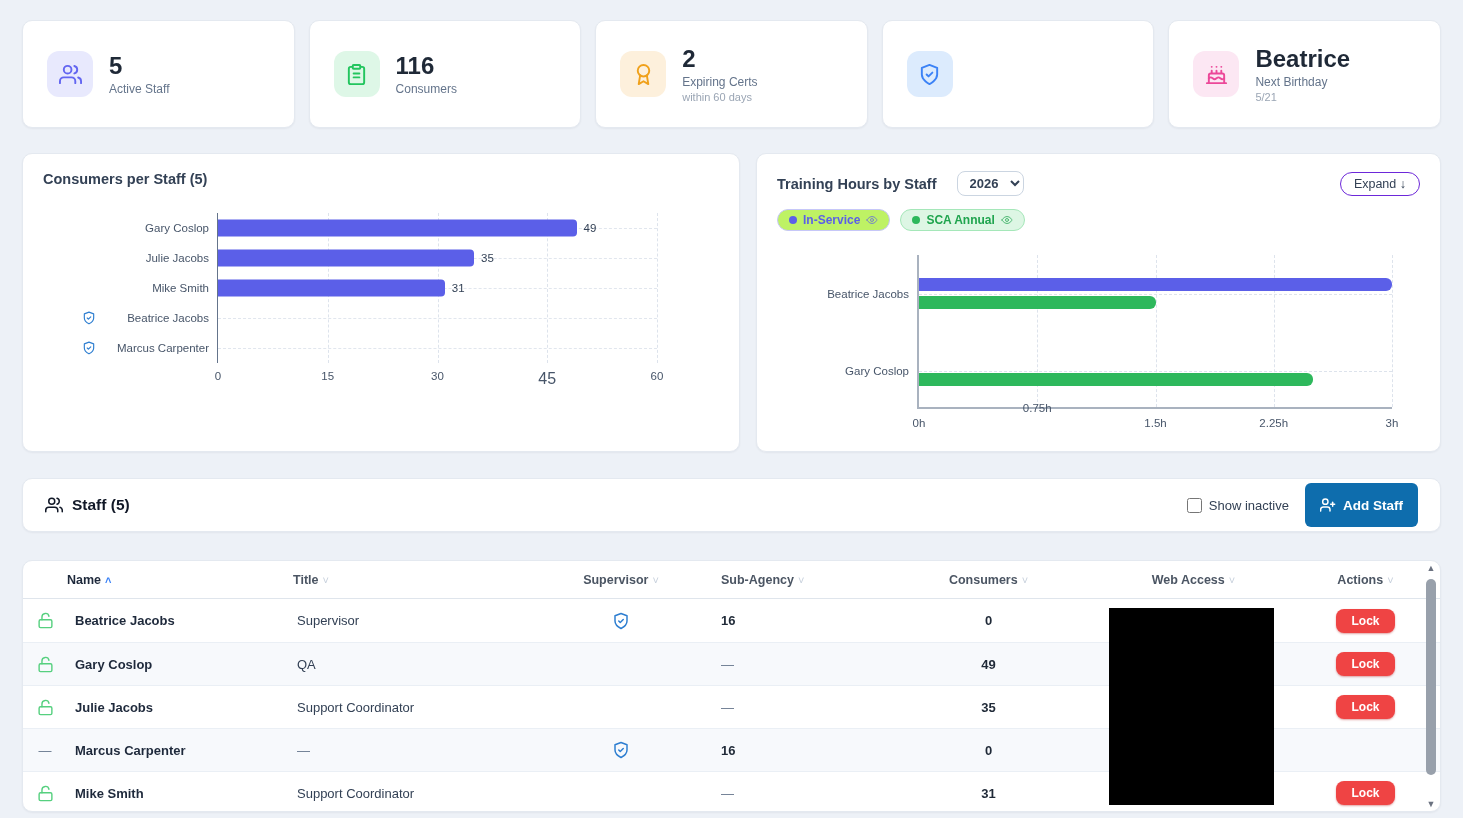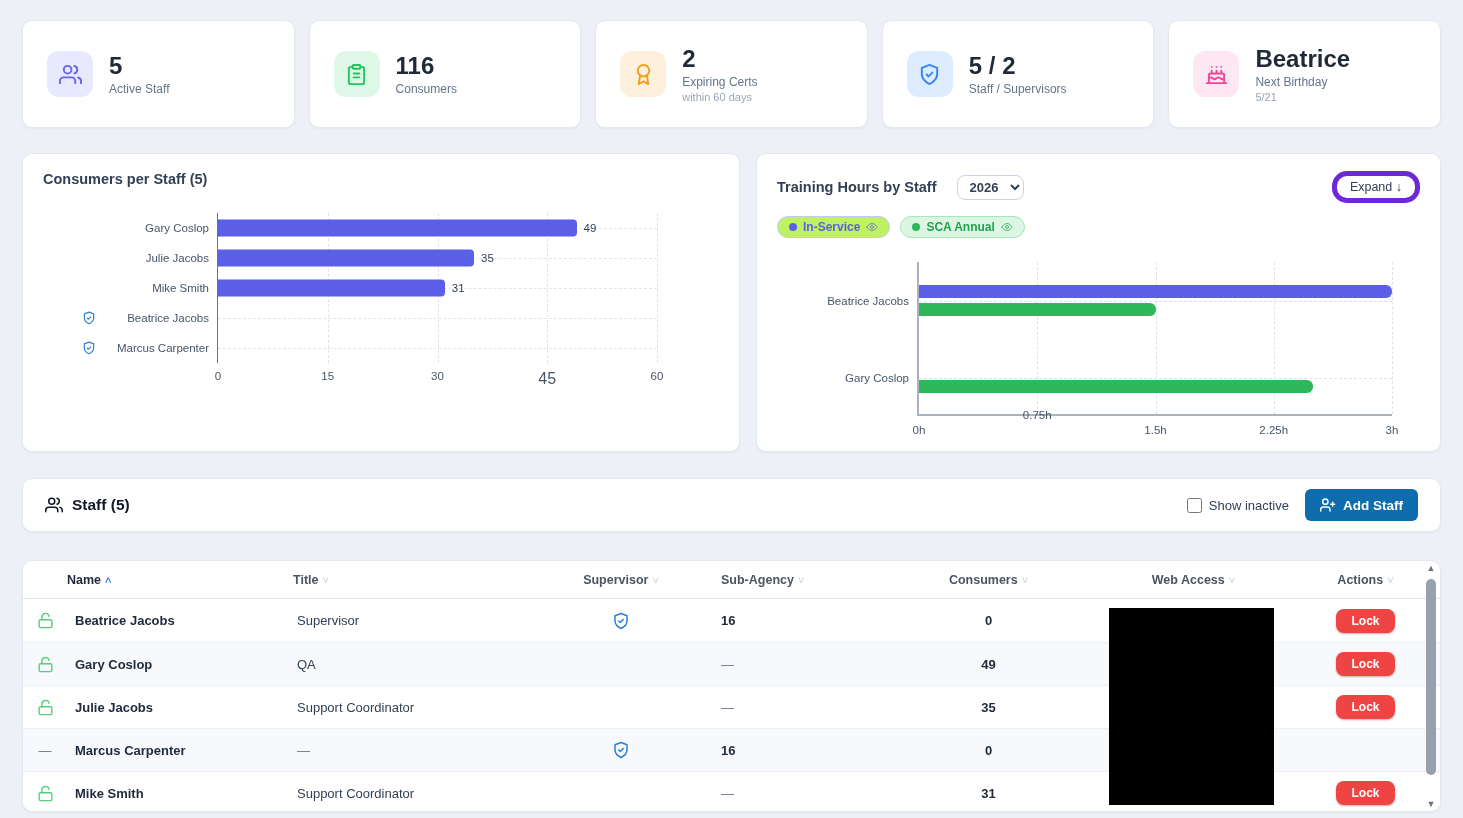--- a/index.html
+++ b/index.html
@@ -35,21 +35,21 @@
   .hrow-shield { position:absolute; right:calc(100% + 122px); top:50%; transform:translateY(-50%); display:flex; }
   .hbar { position:absolute; left:0; top:50%; transform:translateY(-50%); height:17px;
           background:#5b5fe8; border-radius:0 4px 4px 0; }
   .hval { position:absolute; top:50%; transform:translate(7px,-50%); font-size:11.5px; color:#334155; }
 
   
   .rchart-head { display:flex; align-items:center; gap:20px; }
   .year-select { font-family:inherit; font-size:13px; font-weight:700; color:#334155;
                  border:1px solid #cbd5e1; border-radius:8px; padding:3px 8px; background:#fff; }
   .expand-btn { margin-left:auto; font-family:inherit; font-size:12.5px; color:#334155; background:#fff;
-                border:5px solid #6d28d9; border-radius:15px; padding:4px 13px; cursor:pointer; }
+                border:1px solid #6d28d9; border-radius:15px; padding:4px 13px; cursor:pointer; }
   .legend-row { display:flex; gap:10px; margin-top:13px; }
   .legend-pill { display:flex; align-items:center; gap:6px; border-radius:999px; padding:3px 11px;
                  font-size:12px; font-weight:700; cursor:pointer; border:1px solid transparent; }
   .legend-dot { width:8px; height:8px; border-radius:50%; }
   .vplot { position:relative; margin:24px 28px 0 140px; height:154px;
            border-left:2px solid #a9b2bf; border-bottom:2.5px solid #a9b2bf; }
   .vgroup { position:relative; height:77px; display:flex; flex-direction:column; justify-content:center; gap:5px; }
   .vgroup::before { content:""; position:absolute; left:0; right:0; top:50%; border-top:1.5px dashed #dde3ec; }
   .vgroup-label { position:absolute; right:calc(100% + 10px); top:50%; transform:translateY(-50%);
                   font-size:11.5px; color:#475569; white-space:nowrap; }
@@ -60,21 +60,21 @@
   .staff-title { display:flex; align-items:center; gap:9px; font-size:15.5px; font-weight:700; color:#111827; }
   .staff-actions { margin-left:auto; display:flex; align-items:center; gap:16px; }
   .search-box { position:relative; }
   .search-box input { width:220px; height:31px; border:1px solid #d6dee8; border-radius:8px; background:#fbfcfe;
                       padding:0 10px 0 32px; font-family:inherit; font-size:13px; color:#334155; }
   .search-box input::placeholder { color:#9aa5b4; }
   .search-box .mag { position:absolute; left:10px; top:7px; }
   .show-inactive { display:flex; align-items:center; gap:7px; font-size:13px; color:#334155; }
   .show-inactive input { width:15px; height:15px; accent-color:#fff; border:1px solid #94a3b8; }
   .add-staff-btn { display:flex; align-items:center; gap:7px; background:#0e6dad; color:#fff; border:none;
-                   border-radius:6px; height:32px; padding:0 15px; font-family:inherit; font-size:13.5px;
+                   border-radius:6px; height:44px; padding:0 15px; font-family:inherit; font-size:13.5px;
                    font-weight:700; cursor:pointer; }
 
   
   .table-card { height:252px; position:relative; overflow:hidden; }
   .tgrid { display:grid; grid-template-columns:44px 226px 268px 120px 200px 215px 195px 1fr; align-items:center; }
   .thead { height:38px; border-bottom:1px solid #dfe5ec; }
   .th { font-size:12.5px; font-weight:700; color:#4b5563; display:flex; align-items:center; gap:4px; cursor:pointer; }
   .caret { font-size:11px; color:#c7d0dc; font-weight:400; }
   .caret.sorted { color:#3b82f6; font-weight:700; }
   .trow { height:43px; border-top:1px solid #eaeff5; }
@@ -145,24 +145,20 @@
           <div class="stat-sub">within 60 days</div>
         </div>
       </div>
       <div class="card stat-card">
         <div class="stat-icon" style="background:#dcebfd">
           <svg width="23" height="23" viewBox="0 0 24 24" fill="none" stroke="#3b82f6" stroke-width="2" stroke-linecap="round" stroke-linejoin="round">
             <path d="M12 22s8-4 8-10V5l-8-3-8 3v7c0 6 8 10 8 10z"></path>
             <path d="m9 12 2 2 4-4"></path>
           </svg>
         </div>
-        <div class="stat-text">
-          <div class="stat-value">5 / 2</div>
-          <div class="stat-label">Staff / Supervisors</div>
-        </div>
       </div>
       <div class="card stat-card">
         <div class="stat-icon" style="background:#fce7f3">
           <svg width="23" height="23" viewBox="0 0 24 24" fill="none" stroke="#ec4899" stroke-width="2" stroke-linecap="round" stroke-linejoin="round">
             <path d="M20 21v-8a2 2 0 0 0-2-2H6a2 2 0 0 0-2 2v8"></path>
             <path d="M4 16s.5-1 2-1 2.5 2 4 2 2.5-2 4-2 2.5 2 4 2 2-1 2-1"></path>
             <path d="M2 21h20"></path>
             <path d="M7 8v2"></path>
             <path d="M12 8v2"></path>
             <path d="M17 8v2"></path>

